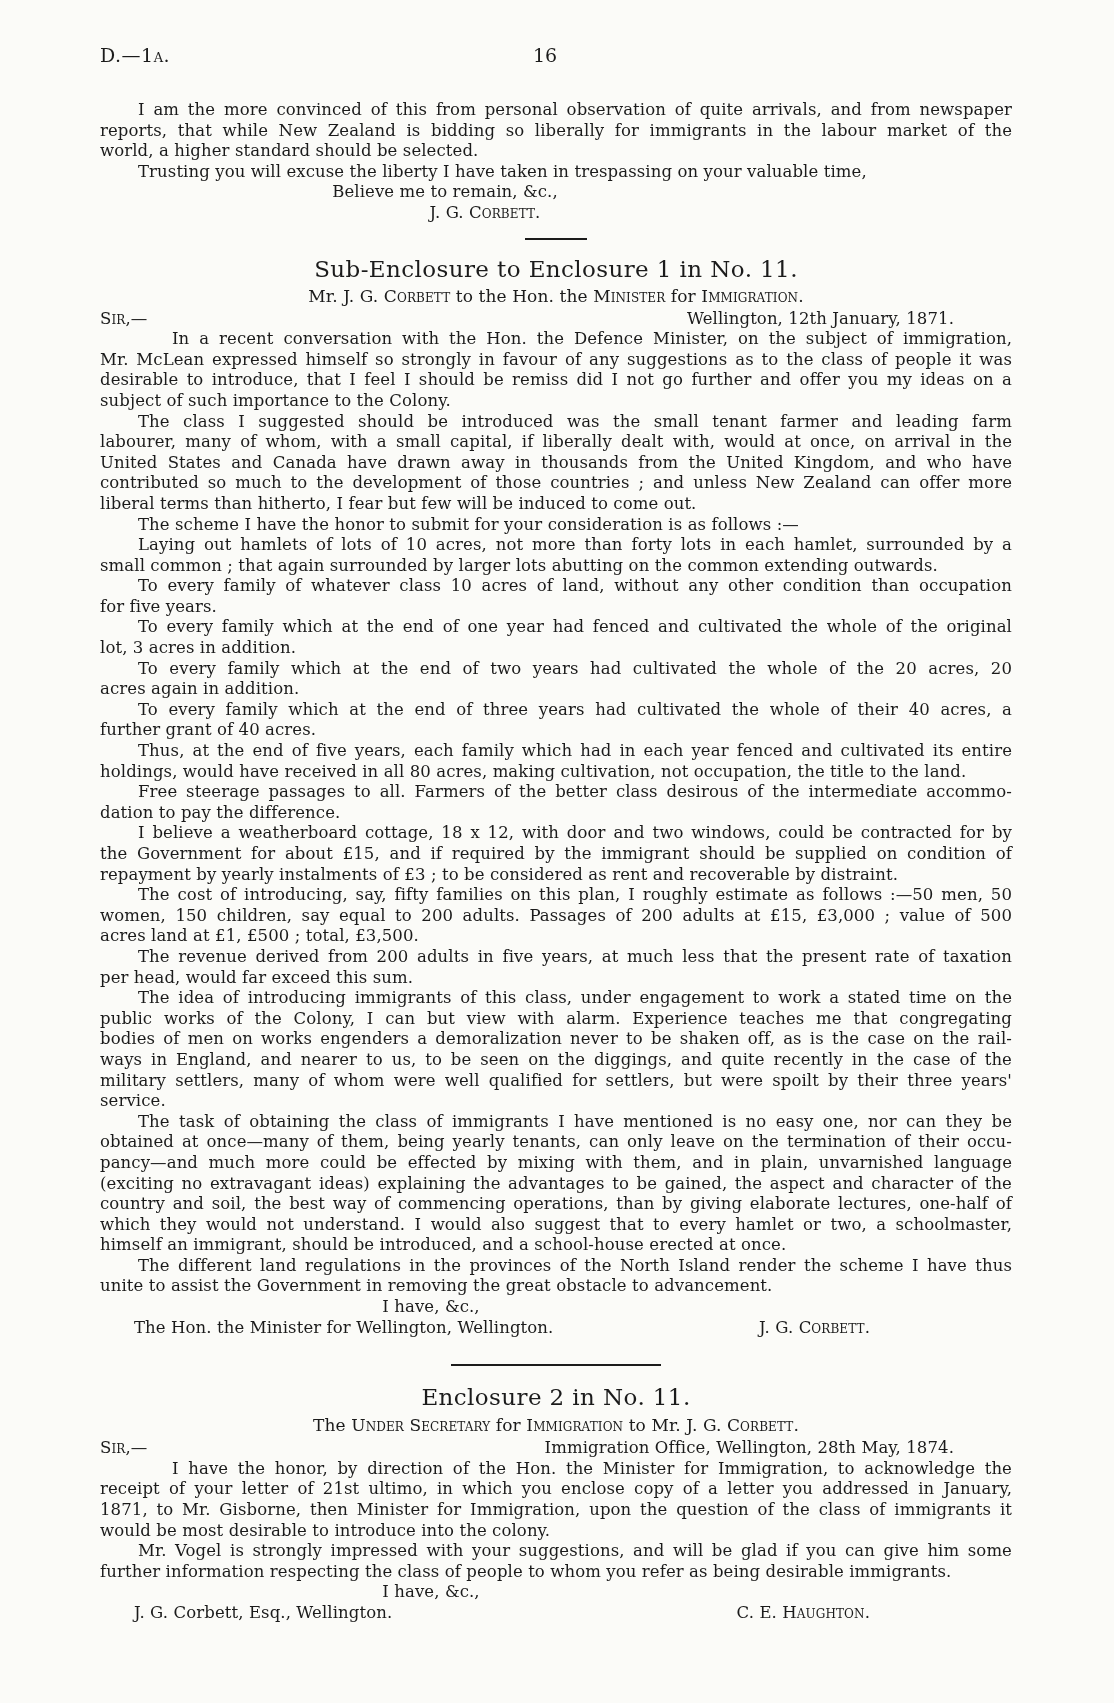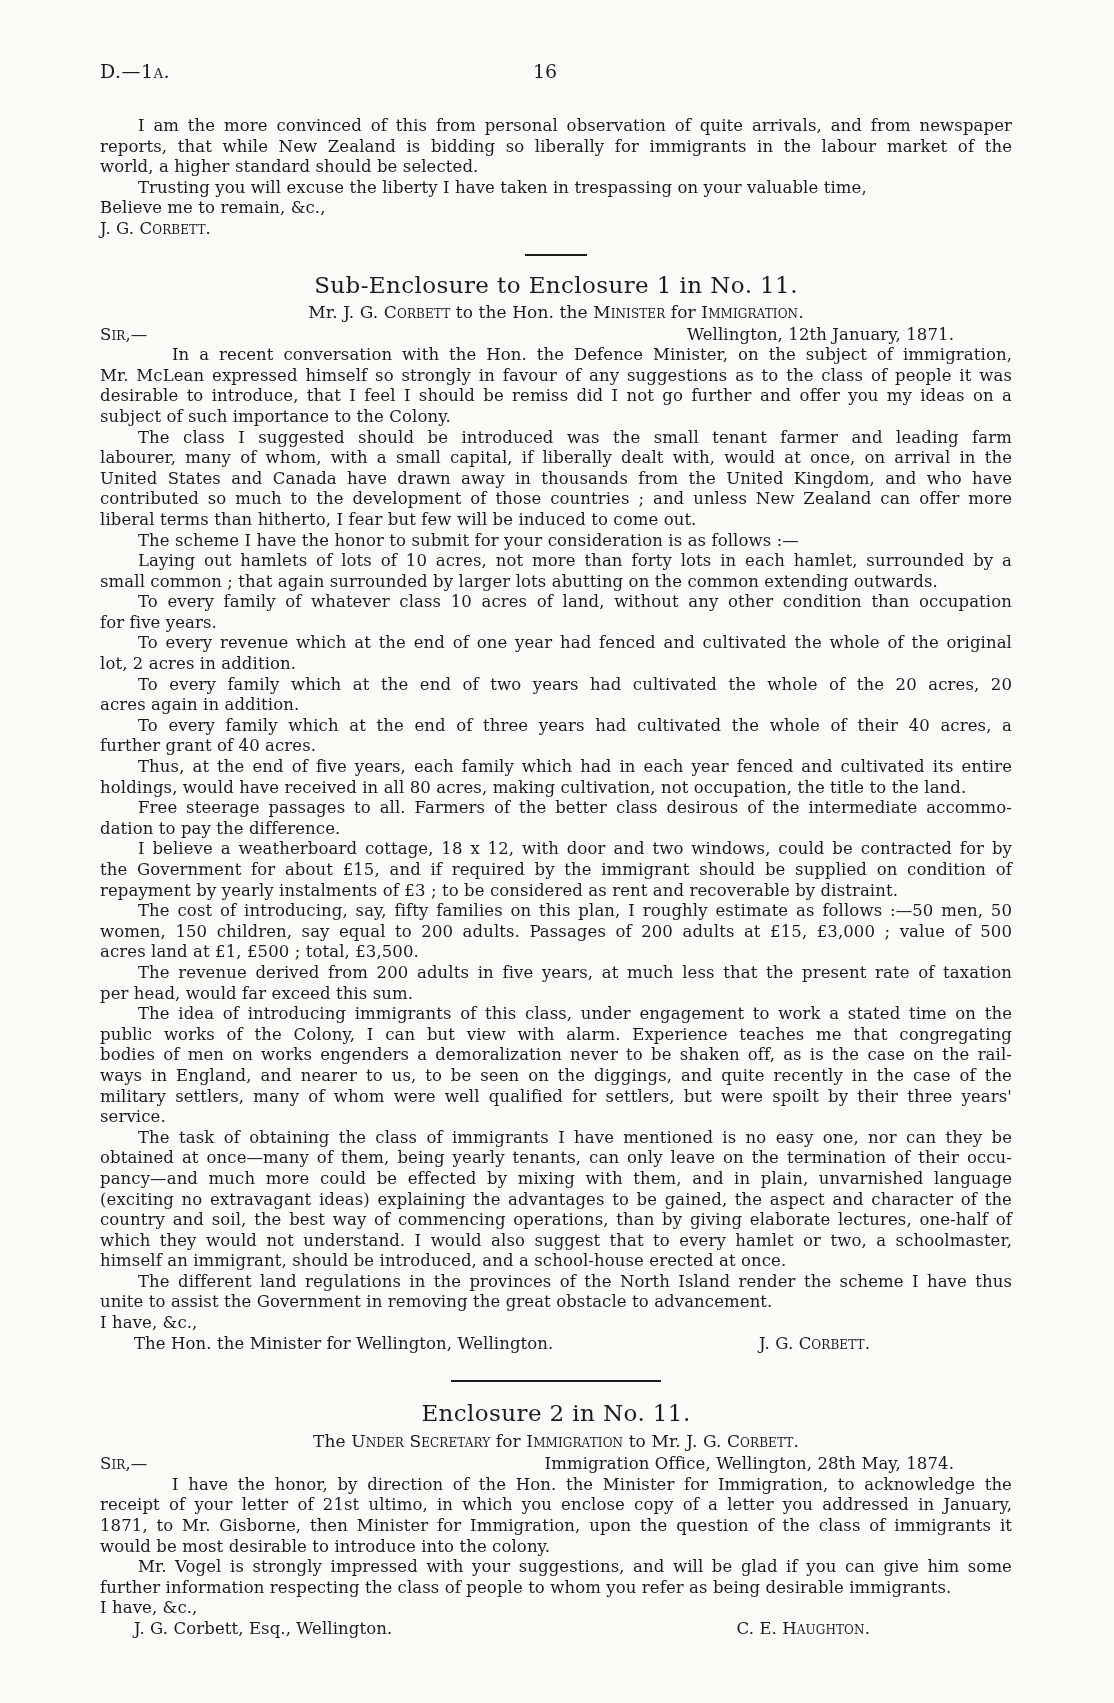--- a/index.html
+++ b/index.html
@@ -9,21 +9,21 @@
   }
   body {
     width: 1114px;
     height: 1703px;
     overflow: hidden;
     font-family: "DejaVu Serif", serif;
     color: #1b1b1b;
   }
   .sheet {
     position: relative;
-    padding: 60px 102px 0 100px;
+    padding: 44px 102px 0 100px;
     box-sizing: border-box;
     width: 1114px;
   }
   .hdr {
     position: relative;
     height: 24px;
     font-size: 19px;
     margin-bottom: 32px;
   }
   .doc-ref { position: absolute; left: 0; top: 0; letter-spacing: 0.5px; }
@@ -31,21 +31,21 @@
   .blk {
     font-size: 16.5px;
     line-height: 20.6px;
     letter-spacing: 0.1px;
   }
   .line { min-height: 20.6px; }
   .line.just {
     text-align: justify;
     text-align-last: justify;
   }
-  .right { text-align: left; }
+  .right { text-align: center; }
   .row { display: flex; justify-content: space-between; }
   .heading {
     text-align: center;
     font-size: 23px;
     line-height: 27px;
     letter-spacing: 0.4px;
   }
   .subheading {
     text-align: center;
     font-size: 17px;
@@ -101,22 +101,22 @@
       </div>
       <div class="blk para">
         <div class="line just" style="text-indent: 38px;">Laying out hamlets of lots of 10 acres, not more than forty lots in each hamlet, surrounded by a</div>
         <div class="line">small common ; that again surrounded by larger lots abutting on the common extending outwards.</div>
       </div>
       <div class="blk para">
         <div class="line just" style="text-indent: 38px;">To every family of whatever class 10 acres of land, without any other condition than occupation</div>
         <div class="line">for five years.</div>
       </div>
       <div class="blk para">
-        <div class="line just" style="text-indent: 38px;">To every revenue which at the end of one year had fenced and cultivated the whole of the original</div>
-        <div class="line">lot, 2 acres in addition.</div>
+        <div class="line just" style="text-indent: 38px;">To every family which at the end of one year had fenced and cultivated the whole of the original</div>
+        <div class="line">lot, 3 acres in addition.</div>
       </div>
       <div class="blk para">
         <div class="line just" style="text-indent: 38px;">To every family which at the end of two years had cultivated the whole of the 20 acres, 20</div>
         <div class="line">acres again in addition.</div>
       </div>
       <div class="blk para">
         <div class="line just" style="text-indent: 38px;">To every family which at the end of three years had cultivated the whole of their 40 acres, a</div>
         <div class="line">further grant of 40 acres.</div>
       </div>
       <div class="blk para">

